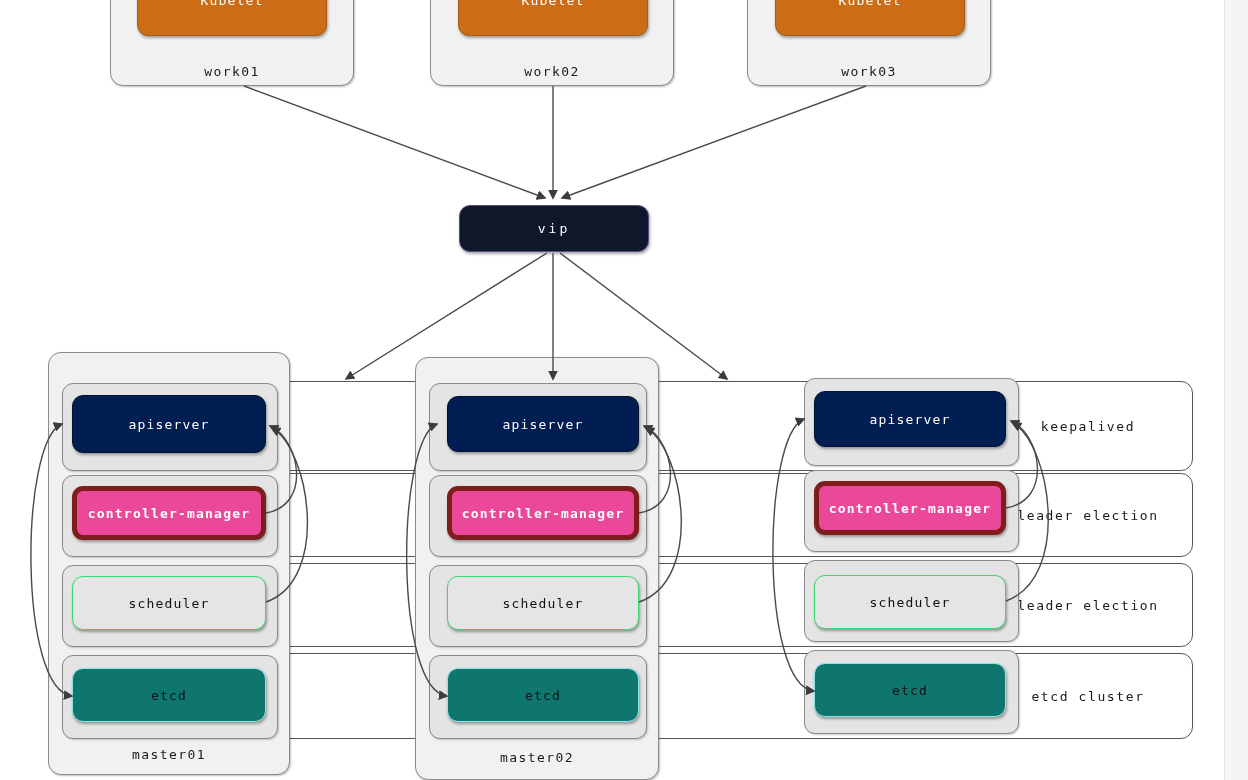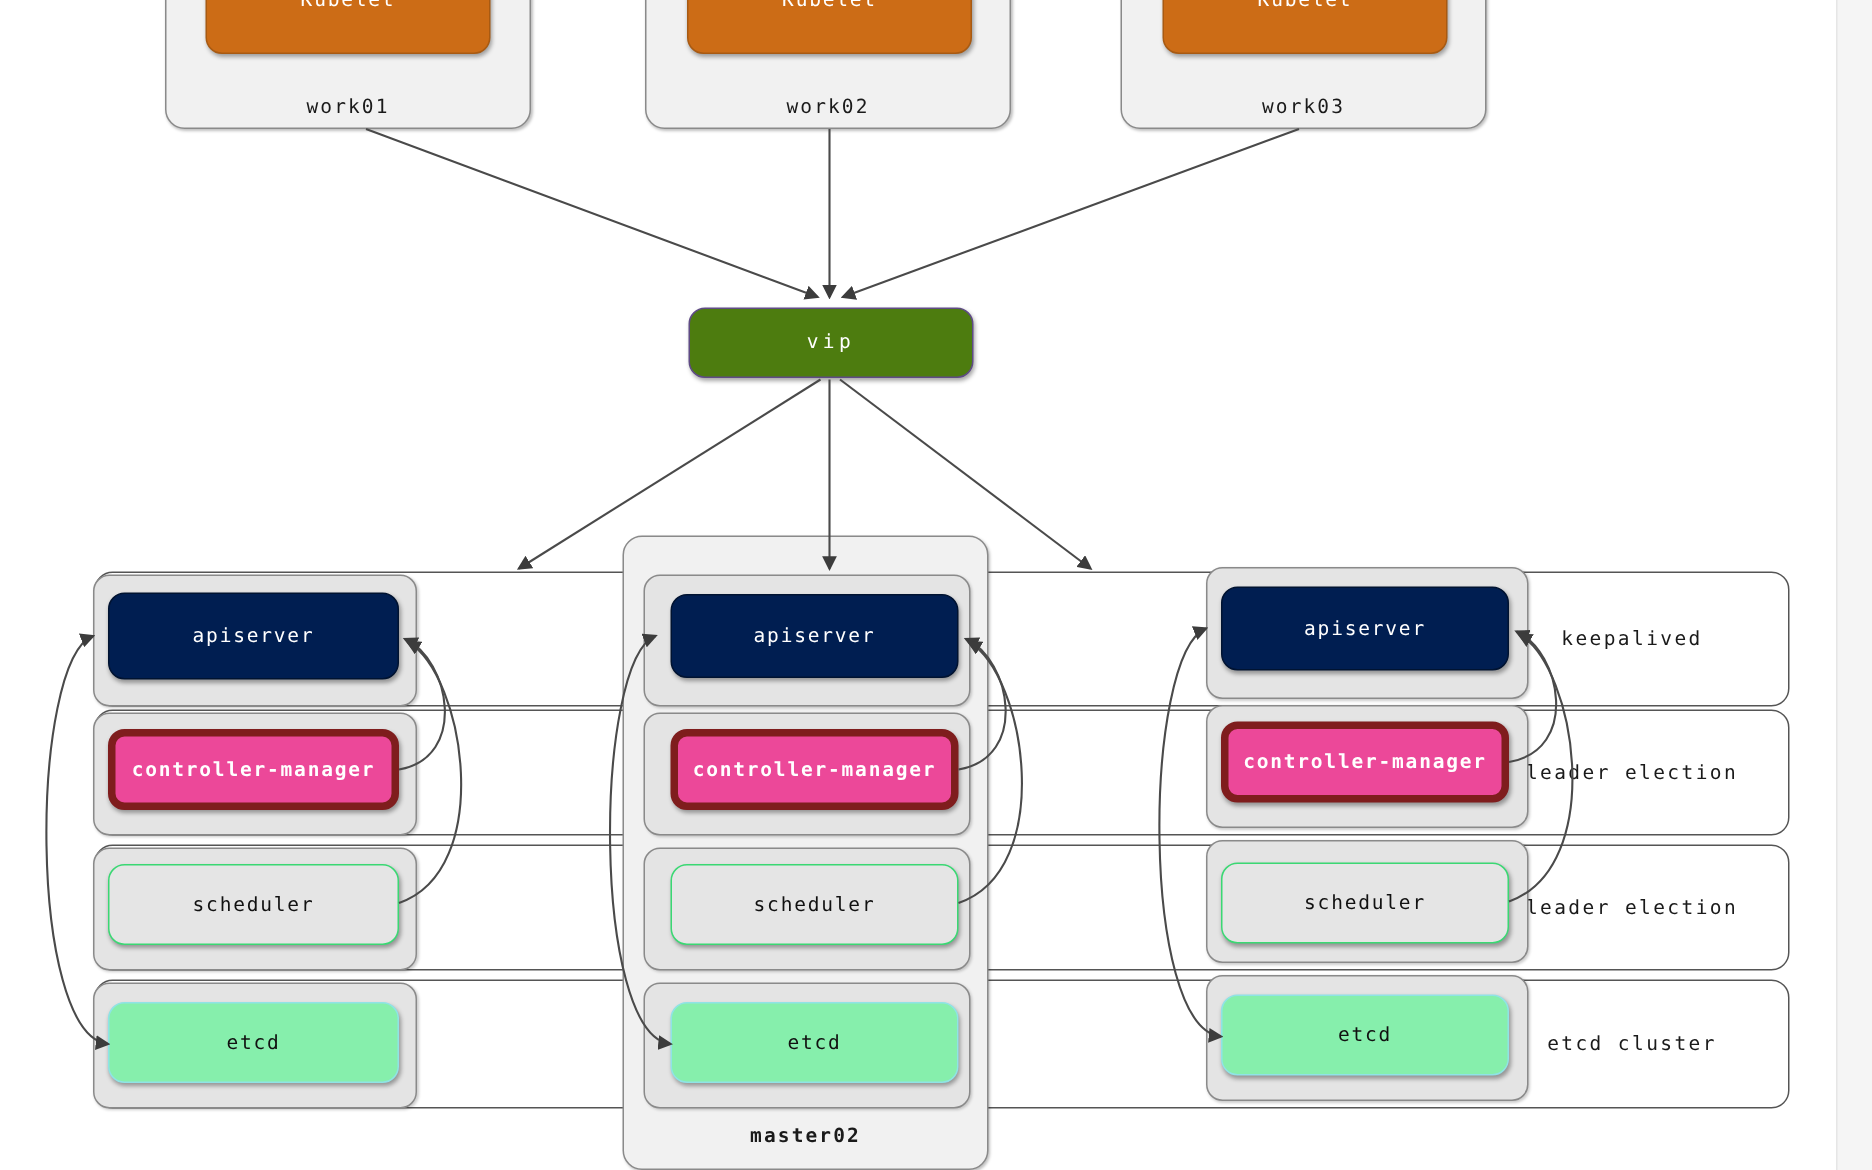--- a/index.html
+++ b/index.html
@@ -85,22 +85,22 @@
   .svc {
     font-size: 13px;
     box-shadow: 1px 2px 3px rgba(0,0,0,0.35);
     border-radius: 11px;
     letter-spacing: 1.2px;
   }
   .svc.kubelet   { background: #cc6c16; border: 1px solid #a85a12; color: #ffffff; }
   .svc.apiserver { background: #001e51; border: 1px solid #001331; color: #ffffff; justify-content: center; }
   .svc.ctrlmgr   { background: #ec4899; border: 5px solid #7f1d1d; color: #ffffff; font-weight: bold; }
   .svc.sched     { background: #e5e5e5; border: 1px solid #3ad873; color: #111111; }
-  .svc.etcd      { background: #86efac; border: 1px solid #8fe3e6; color: #111111; }
-  .svc.vip       { background: #4d7c0f; border: 1px solid #5f4b85; color: #ffffff; letter-spacing: 3px; }
+  .svc.etcd      { background: #0f766e; border: 1px solid #8fe3e6; color: #111111; }
+  .svc.vip       { background: #0f172a; border: 1px solid #5f4b85; color: #ffffff; letter-spacing: 3px; }
   .host-label {
     letter-spacing: 1.4px;
   }
 </style>
 </head>
 <body>
 
 <div id="canvas">
 
   <div class="node band-box" style="left:63px; top:381px; width:1130px; height:90px;">
@@ -137,40 +137,43 @@
     <span class="host-label">work03</span>
   </div>
   <div class="node svc kubelet" style="left:775px; top:-36px; width:190px; height:72px;">
     <span>Kubelet</span>
   </div>
 
   <div class="node svc vip" style="left:459px; top:205px; width:190px; height:47px;">
     <span>vip</span>
   </div>
 
+  <div class="node host-box" style="left:48px; top:352px; width:242px; height:423px;">
+    <span class="host-label" style="margin-bottom:6px;">master01</span>
+  </div>
   <div class="group-box" style="position:absolute; left:62px; top:383px; width:214px; height:86px;"></div>
   <div class="group-box" style="position:absolute; left:62px; top:475px; width:214px; height:80px;"></div>
   <div class="group-box" style="position:absolute; left:62px; top:565px; width:214px; height:80px;"></div>
   <div class="group-box" style="position:absolute; left:62px; top:655px; width:214px; height:82px;"></div>
 
   <div class="node svc apiserver" style="left:72px; top:395px; width:194px; height:58px;">
     <span>apiserver</span>
   </div>
   <div class="node svc ctrlmgr" style="left:72px; top:486px; width:194px; height:54px;">
     <span>controller-manager</span>
   </div>
   <div class="node svc sched" style="left:72px; top:576px; width:194px; height:54px;">
     <span>scheduler</span>
   </div>
   <div class="node svc etcd" style="left:72px; top:668px; width:194px; height:54px;">
     <span>etcd</span>
   </div>
 
   <div class="node host-box" style="left:415px; top:357px; width:244px; height:423px;">
-    <span class="host-label" style="margin-bottom:8px;font-weight:bold;">master02</span>
+    <span class="host-label" style="margin-bottom:8px;">master02</span>
   </div>
   <div class="group-box" style="position:absolute; left:429px; top:383px; width:216px; height:86px;"></div>
   <div class="group-box" style="position:absolute; left:429px; top:475px; width:216px; height:80px;"></div>
   <div class="group-box" style="position:absolute; left:429px; top:565px; width:216px; height:80px;"></div>
   <div class="group-box" style="position:absolute; left:429px; top:655px; width:216px; height:82px;"></div>
 
   <div class="node svc apiserver" style="left:447px; top:396px; width:192px; height:56px;">
     <span>apiserver</span>
   </div>
   <div class="node svc ctrlmgr" style="left:447px; top:486px; width:192px; height:54px;">

